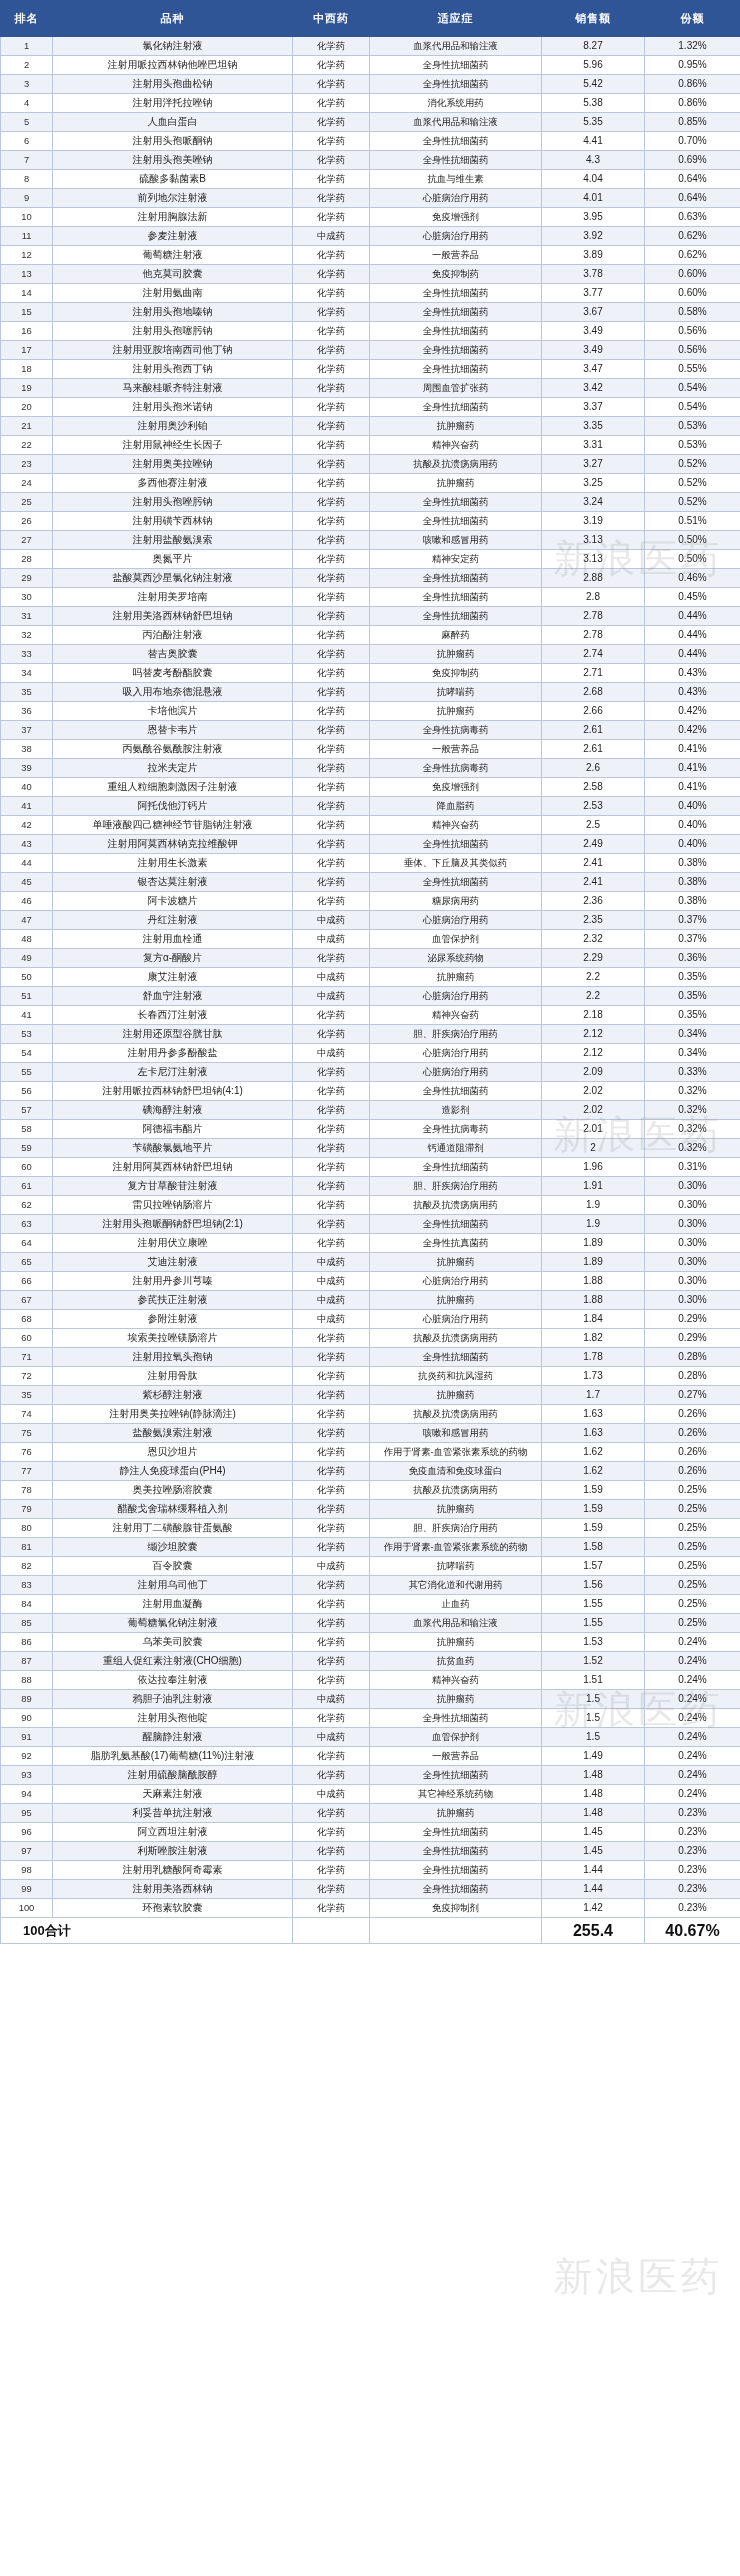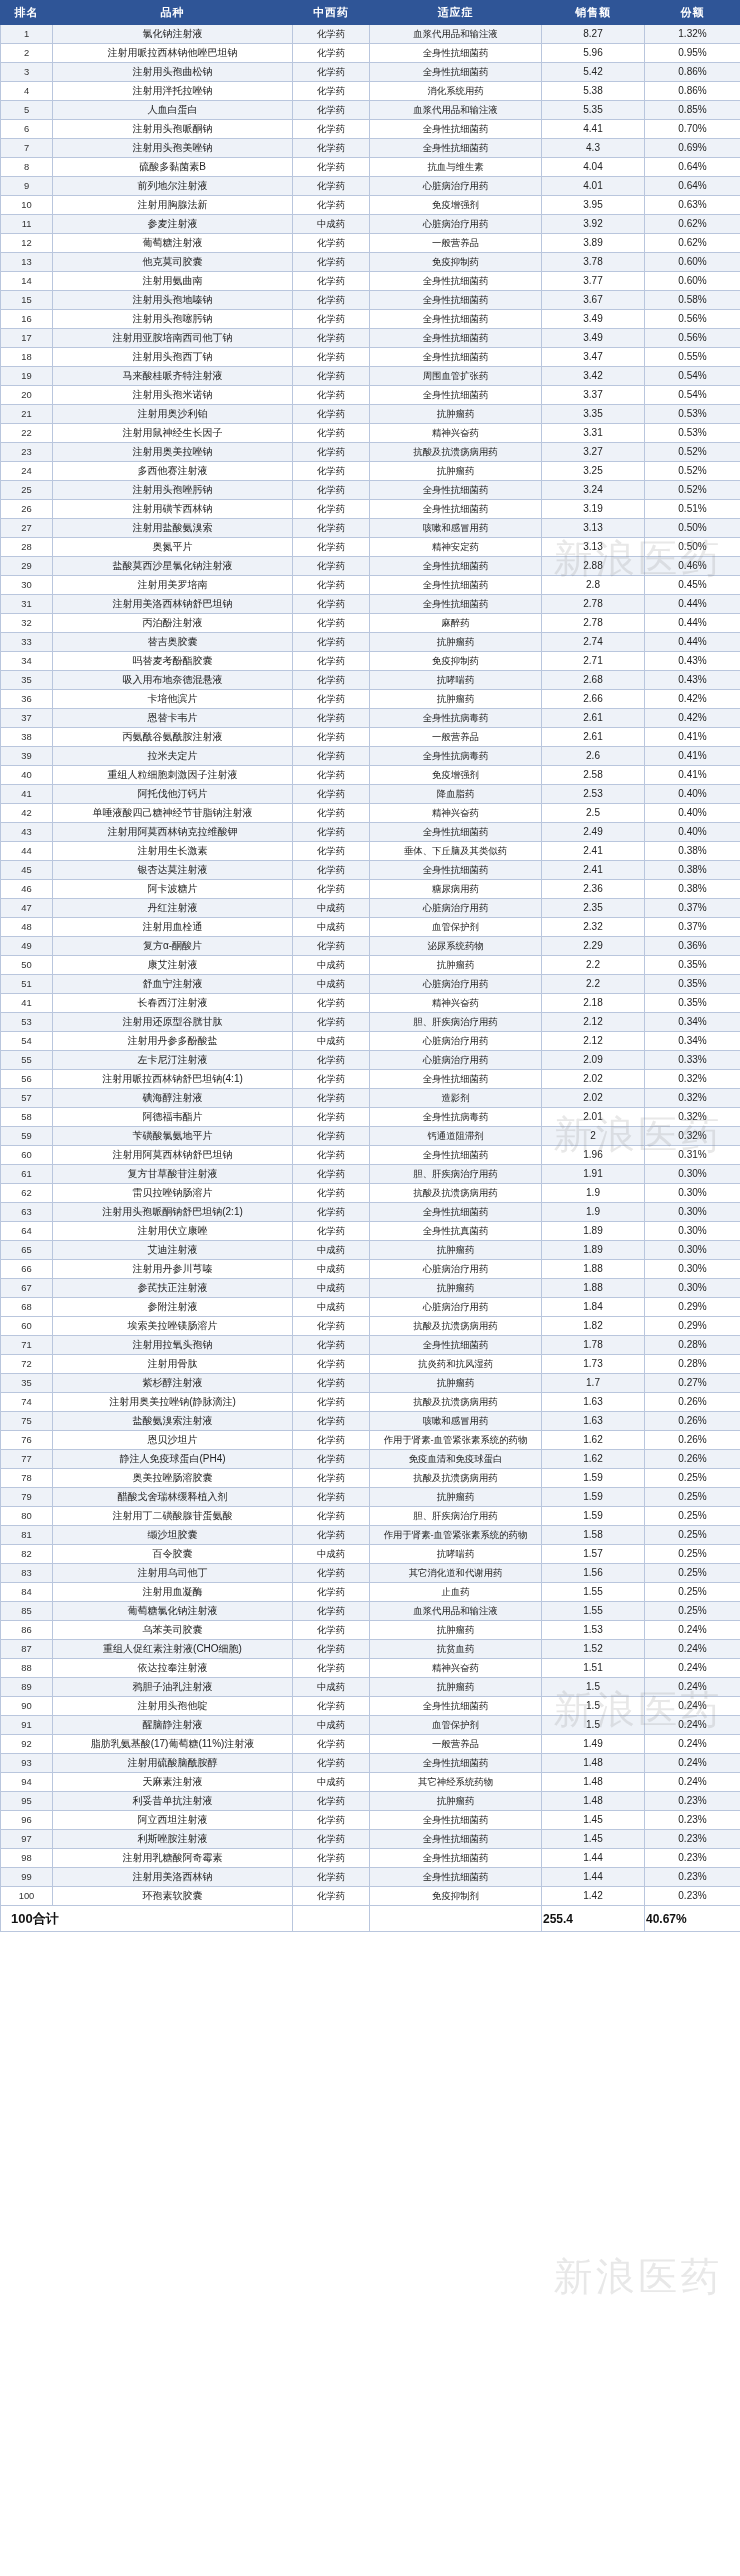--- a/index.html
+++ b/index.html
@@ -26,21 +26,21 @@
   table.drug-table col.c-type  { width: 77px; }
   table.drug-table col.c-indi  { width: 172px; }
   table.drug-table col.c-sales { width: 103px; }
   table.drug-table col.c-share { width: 96px; }
 
   thead th {
     background: #2f5597;
     color: #ffffff;
     font-size: 11px;
     font-weight: bold;
-    height: 24px;
+    height: 36px;
     padding: 2.6px 1.7px;
     text-align: center;
     border: 0.9px solid #2f5597;
     letter-spacing: 0.9px;
   }
   tbody td {
     border: 0.9px solid #b9c6dd;
     text-align: center;
     vertical-align: middle;
     padding: 1.7px 2.6px;
@@ -54,26 +54,26 @@
   td.name { font-size: 10px; }
   td.type { font-size: 9.4px; }
   td.indi { font-size: 9.4px; }
   td.sales { font-size: 10px; }
   td.share { font-size: 10px; }
 
   tfoot td {
     border: 0.9px solid #b9c6dd;
     background: #ffffff;
     font-weight: bold;
-    font-size: 12px;
+    font-size: 16px;
     height: 26px;
-    text-align: left;
+    text-align: center;
     color: #111;
   }
-  tfoot td.total-label { text-align: left; padding-left: 10px; font-size: 13px; }
+  tfoot td.total-label { text-align: left; padding-left: 22px; font-size: 13px; }
 
   
   .watermark {
     position: absolute;
     right: 17px;
     color: rgba(140,140,140,0.20);
     font-size: 39px;
     font-weight: normal;
     letter-spacing: 3.4px;
     pointer-events: none;

